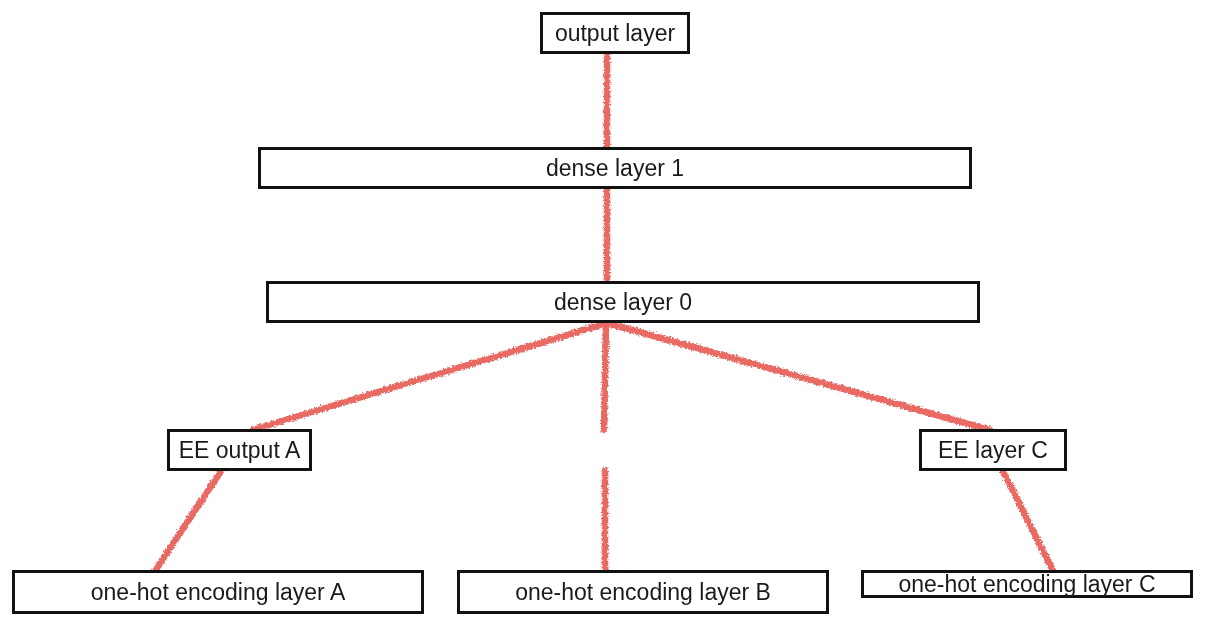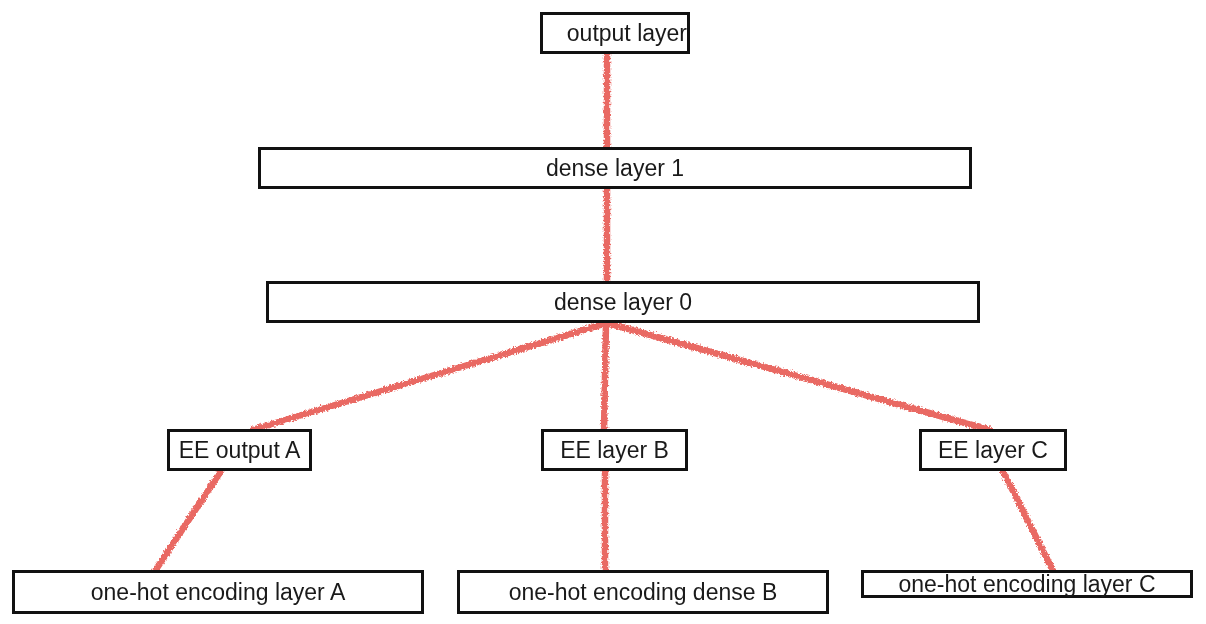--- a/index.html
+++ b/index.html
@@ -25,21 +25,21 @@
     display: flex;
     align-items: center;
     justify-content: center;
     color: #1a1a1a;
     font-size: 23px;
     line-height: 1;
     z-index: 2;
     white-space: nowrap;
   }
   
-  #node-output   { left: 540px; top: 12px;  width: 150px; height: 42px; justify-content: flex-end; }
+  #node-output   { left: 540px; top: 12px;  width: 150px; height: 42px; }
   #node-dense1   { left: 258px; top: 147px; width: 714px; height: 42px; text-align: center; }
   #node-dense0   { left: 258px; top: 281px; width: 714px; height: 42px; margin-left: 8px; }
   #node-eeA      { left: 167px; top: 429px; width: 145px; height: 42px; }
   #node-eeB      { left: 541px; top: 429px; width: 147px; height: 42px; }
   #node-eeC      { left: 919px; top: 429px; width: 148px; height: 42px; }
   #node-onehotA  { left: 12px;  top: 570px; width: 412px; height: 44px; }
   #node-onehotB  { left: 457px; top: 570px; width: 372px; height: 44px; }
   #node-onehotC  { left: 861px; top: 570px; width: 332px; height: 28px; }
 </style>
 </head>
@@ -75,33 +75,30 @@
   </div>
 
   <div class="node" id="node-dense0">
     <span>dense layer 0</span>
   </div>
 
   <div class="node" id="node-eeA">
     <span>EE output A</span>
   </div>
 
-  <div class="node" id="node-eeB">
-    <span>EE layer B</span>
-  </div>
 
   <div class="node" id="node-onehotA">
     <span>one-hot encoding layer A</span>
   </div>
 
   <div class="node" id="node-eeC">
     <span>EE layer C</span>
   </div>
 
   <div class="node" id="node-onehotB">
-    <span>one-hot encoding dense B</span>
+    <span>one-hot encoding layer B</span>
   </div>
 
   <div class="node" id="node-onehotC">
     <span>one-hot encoding layer C</span>
   </div>
 
 </div>
 
 </body></html>

